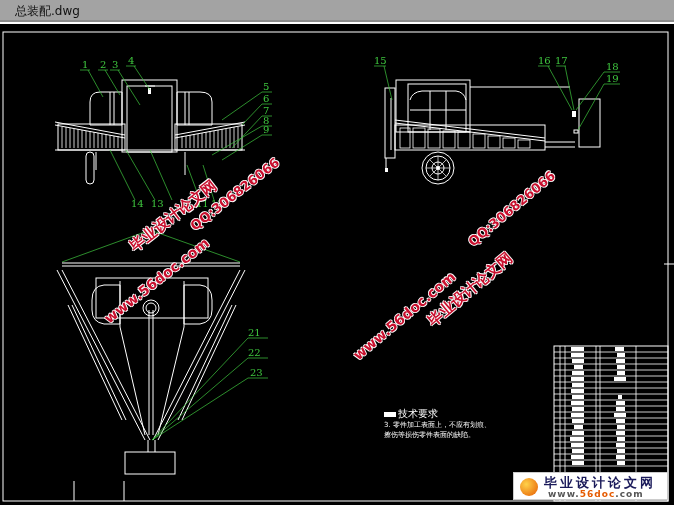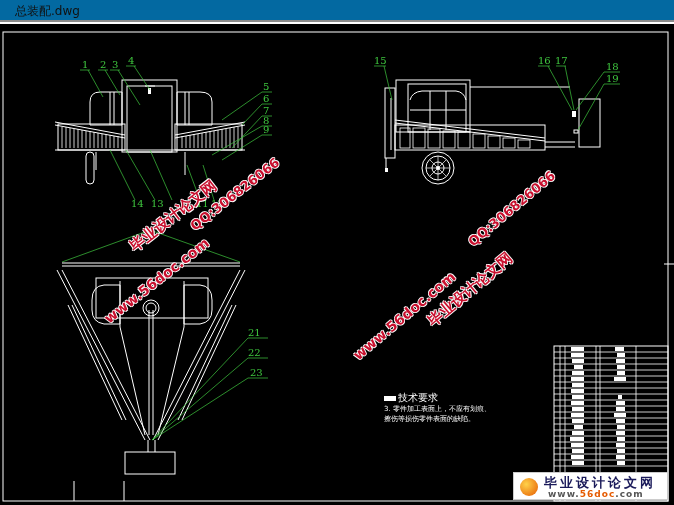--- a/index.html
+++ b/index.html
@@ -2,21 +2,21 @@
 <html><head>
   <meta charset="utf-8">
   <style>
     html, body { margin: 0; padding: 0; }
     body {
       width: 674px; height: 505px; overflow: hidden; position: relative;
       background: #ffffff; font-family: "DejaVu Sans", sans-serif;
     }
     .titlebar {
       position: absolute; left: 0; top: 0; width: 674px; height: 22px;
-      background: #0369a1; color: #111; font-size: 12px;
+      background: #a3a3a3; color: #111; font-size: 12px;
       line-height: 22px; box-sizing: border-box; padding-left: 15px;
       border-bottom: 2px solid #8c8c8c;
     }
     .canvas {
       position: absolute; left: 0; top: 24px; width: 674px; height: 481px;
       background: #000000;
     }
     svg { position: absolute; left: 0; top: 0; }
     .lbl { fill: #3fc83f; font-family: "DejaVu Serif", serif; font-size: 10px; }
     .w { stroke: #ffffff; fill: none; stroke-width: 1; }
@@ -333,21 +333,21 @@
         <rect x="572" y="449" width="12" height="4"></rect>
           <rect x="617" y="449" width="8" height="4"></rect>
         <rect x="571" y="455" width="13" height="4"></rect>
           <rect x="616" y="455" width="9" height="4"></rect>
         <rect x="572" y="461" width="12" height="4"></rect>
           <rect x="617" y="461" width="8" height="4"></rect>
       </g>
     </g>
   </svg>
 
-  <div class="tech" style="top:368px;">
+  <div class="tech" style="top:384px;">
     <div class="tech-title">技术要求</div>
     <div>3. 零件加工表面上，不应有划痕、擦伤等损伤零件表面的缺陷。</div>
   </div>
 
   <div class="wm" style="left:132px; top:215px; font-size:15px; transform:rotate(-38deg);">毕业设计论文网</div>
   <div class="wm" style="left:192px; top:196px; font-size:13px; transform:rotate(-38deg);">QQ:306826066</div>
   <div class="wm" style="left:106px; top:288px; font-size:14px; transform:rotate(-38deg);">www.56doc.com</div>
   <div class="wm" style="left:355px; top:325px; font-size:14px; transform:rotate(-40deg);">www.56doc.com</div>
   <div class="wm" style="left:430px; top:290px; font-size:15px; transform:rotate(-40deg);">毕业设计论文网</div>
   <div class="wm" style="left:470px; top:212px; font-size:13px; transform:rotate(-40deg);">QQ:306826066</div>

